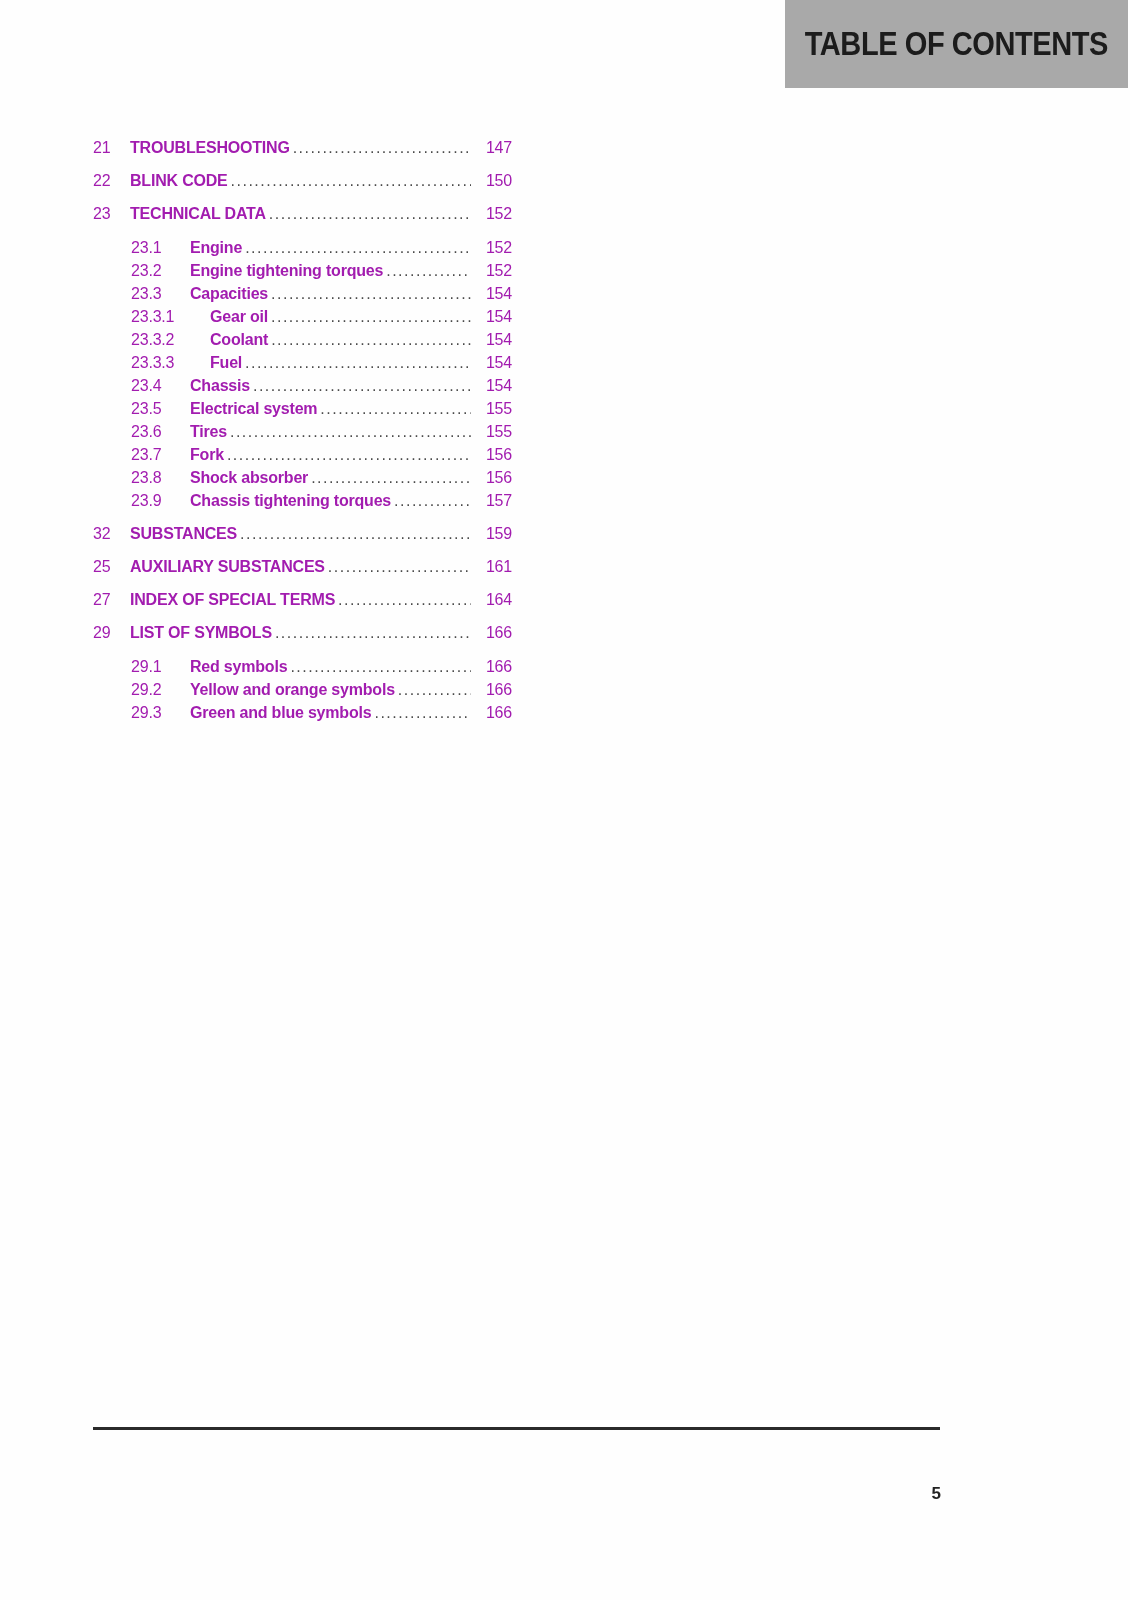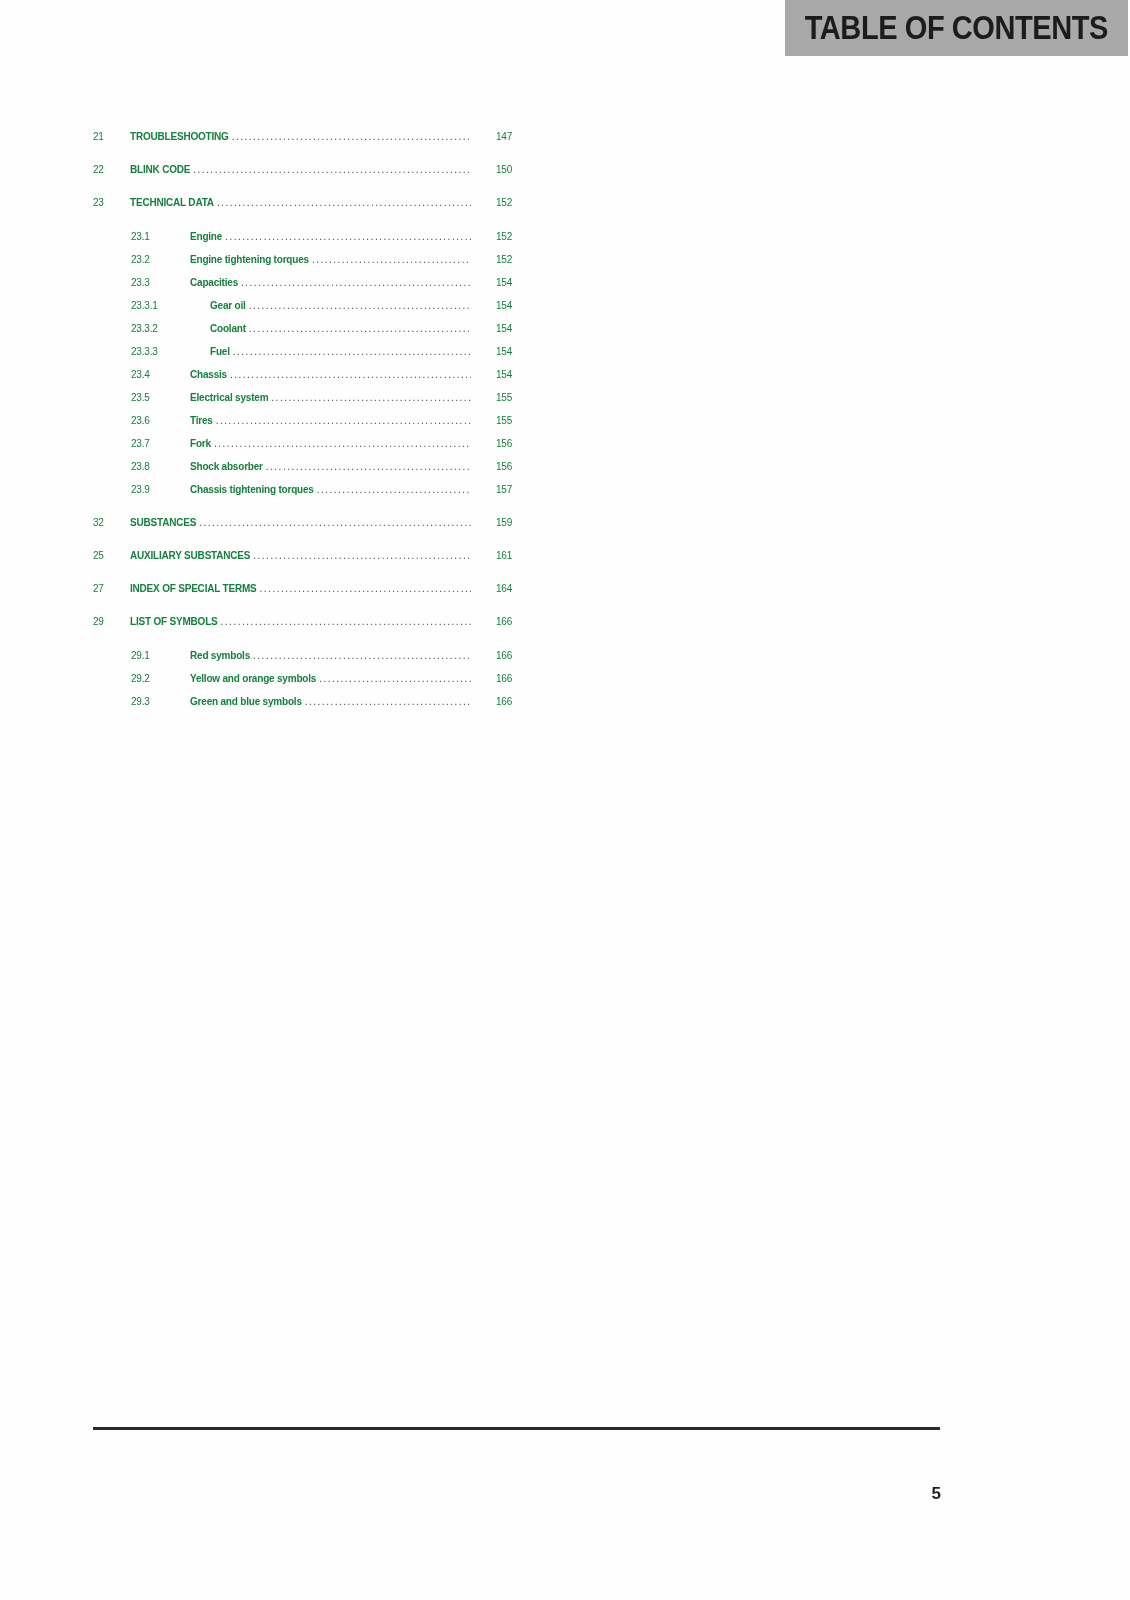--- a/index.html
+++ b/index.html
@@ -12,44 +12,44 @@
   .page {
     position: relative;
     width: 1130px; height: 1600px;
     background: #fefefe;
   }
 
   
   .header-bar {
     position: absolute;
     left: 785px; top: 0;
-    width: 343px; height: 56px;
+    width: 343px; height: 88px;
     background: #a9a9a9;
     display: flex;
     align-items: center;
     justify-content: center;
   }
   .header-title {
     display: inline-block;
     font-size: 33px;
     font-weight: bold;
     letter-spacing: -0.5px;
     color: #1c1c1c;
     transform: scaleX(0.88);
     transform-origin: center;
     white-space: nowrap;
   }
 
   
   .toc {
     position: absolute;
-    left: 93px; top: 125px;
+    left: 93px; top: 136px;
     width: 419px;
-    color: #15803d;
-    font-size: 10px;
+    color: #a21caf;
+    font-size: 16px;
     letter-spacing: -0.2px;
   }
   .row {
     display: flex;
     height: 23px;
     line-height: 23px;
     white-space: nowrap;
   }
   .row.level1 { margin-top: 10px; }
   .toc .row:first-child { margin-top: 0; }

